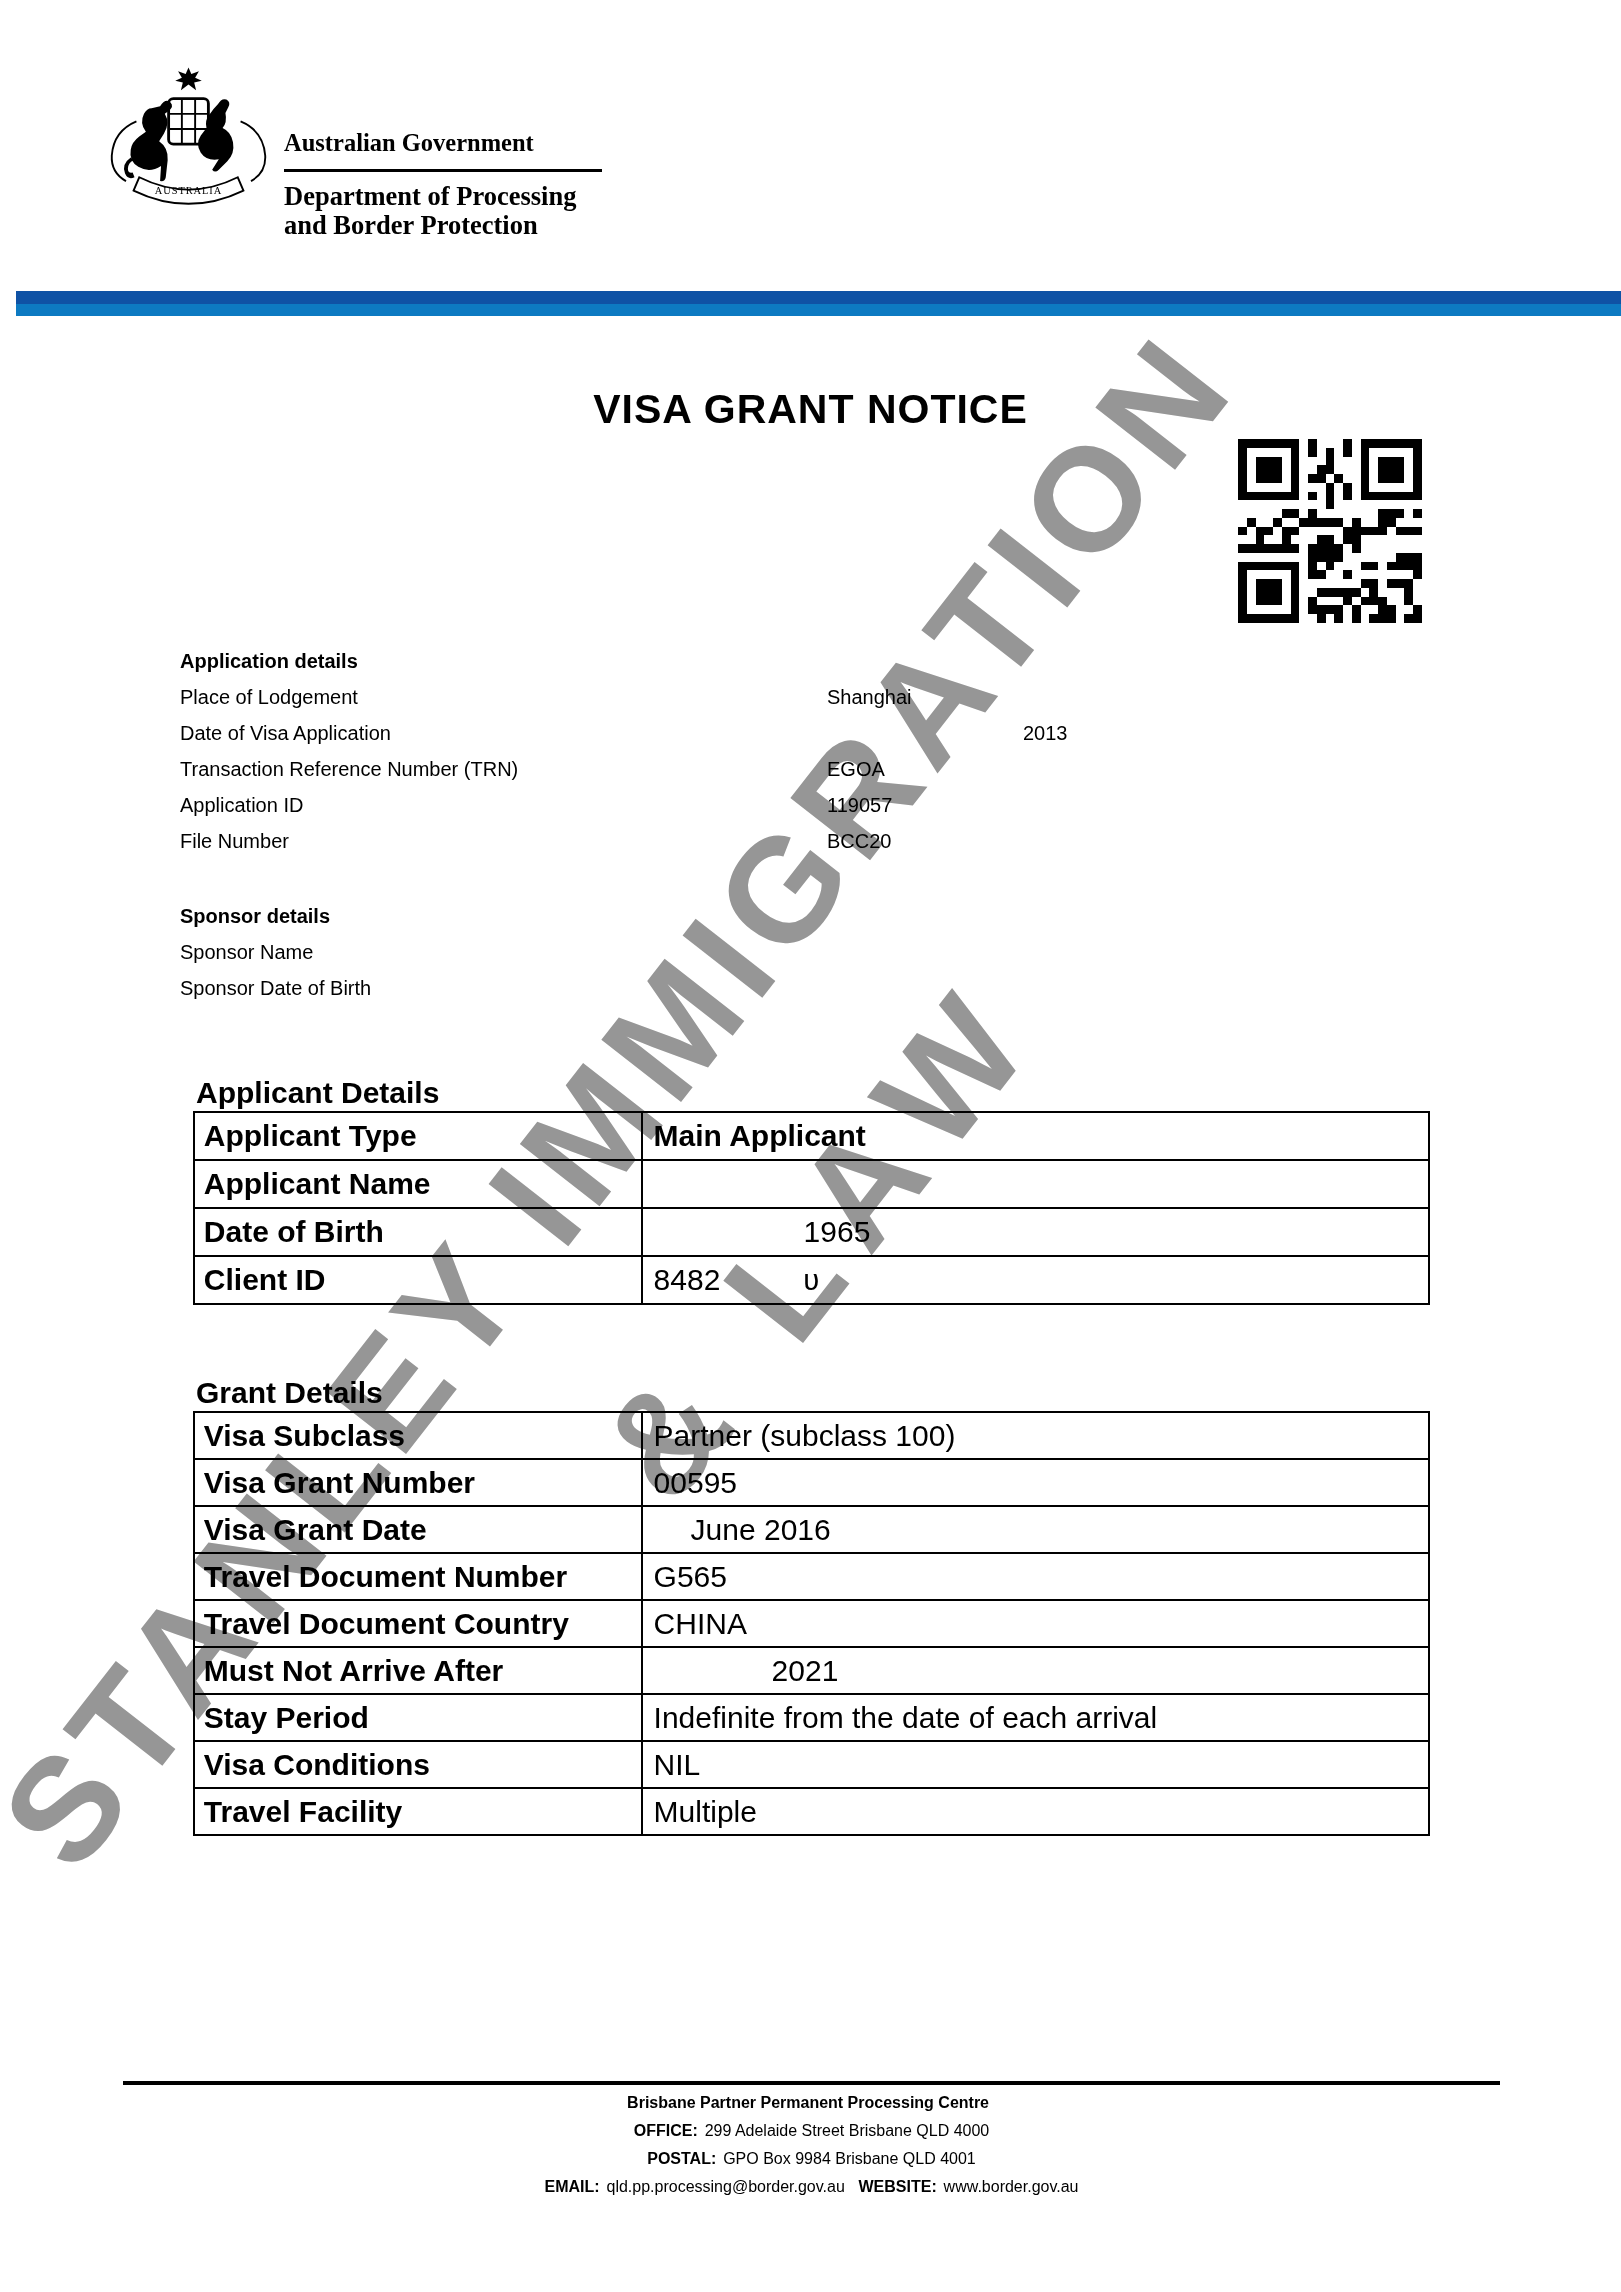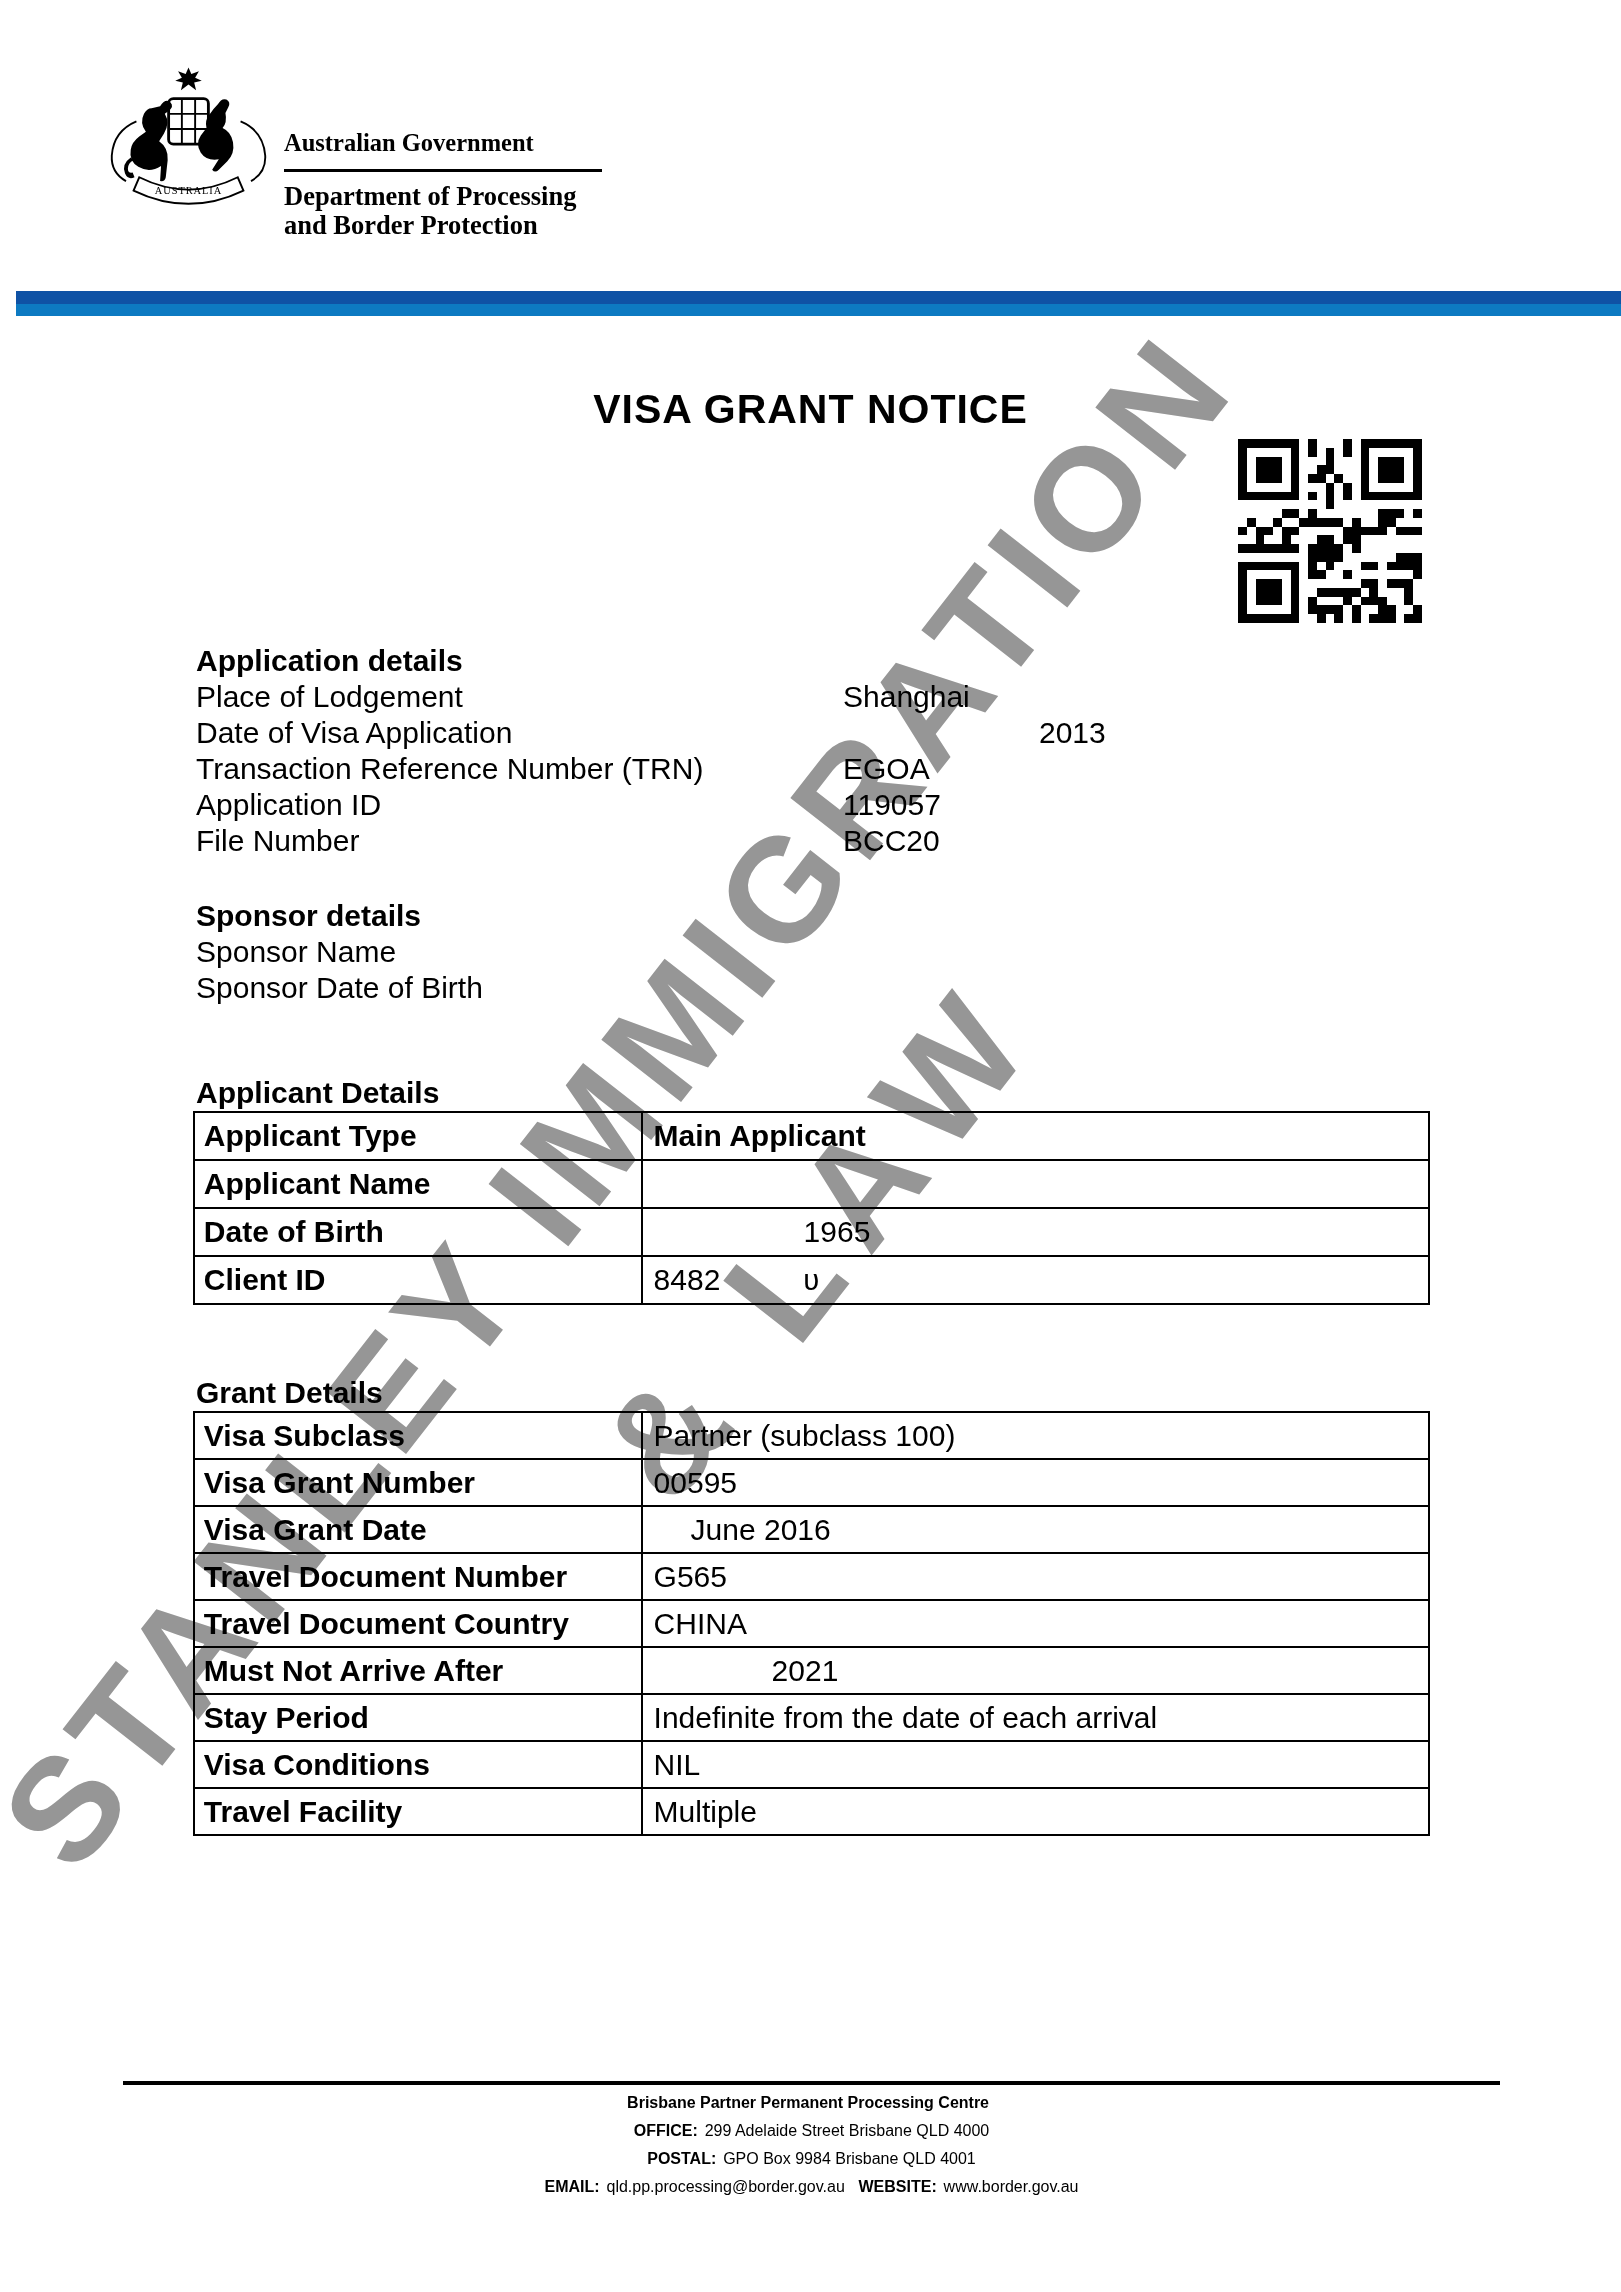--- a/index.html
+++ b/index.html
@@ -15,21 +15,21 @@
   
   #bar{position:absolute;left:15.7px;top:291px;width:1605px;height:25.5px;}
   #bar-dark{height:12.7px;}
   #bar-light{height:12.7px;}
   
   #page-title{position:absolute;left:0;top:386px;width:100%;text-align:center;
               font-size:41px;font-weight:bold;letter-spacing:1px;}
   
   #qr{position:absolute;left:1238px;top:439px;width:184px;height:184px;}
   
-  .kv-block{position:absolute;left:196px;font-size:30px;line-height:36px;}
+  .kv-block{position:absolute;left:180px;font-size:20px;line-height:36px;}
   #app-block{top:643px;}
   #sponsor-block{top:898px;}
   .kv-heading{font-weight:bold;height:36px;}
   .kv-line{position:relative;height:36px;white-space:nowrap;}
   .kv-label{position:absolute;left:0;}
   .kv-value{position:absolute;left:615px;margin-left:32px;}
   .pad2013{padding-left:196px;}
   
   .tbl-heading{position:absolute;left:196px;font-size:30px;font-weight:bold;}
   #applicant-heading{top:1076px;}

